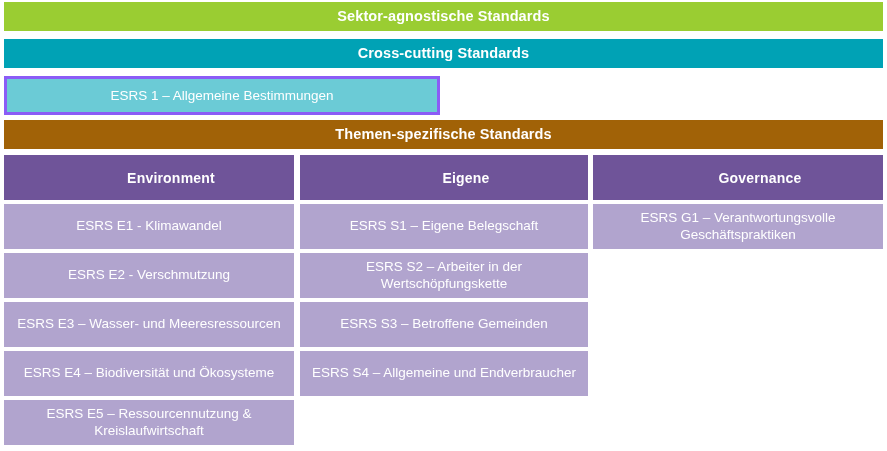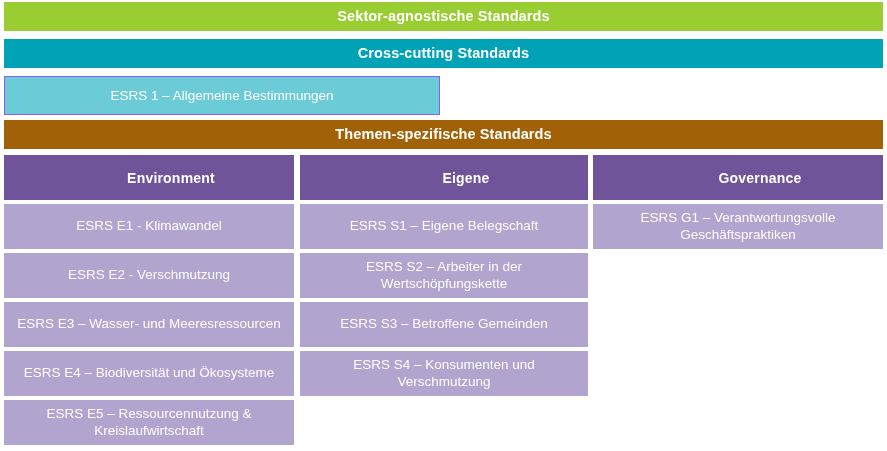--- a/index.html
+++ b/index.html
@@ -63,21 +63,21 @@
     font-size: 14.5px;
     font-weight: bold;
     letter-spacing: 0.1px;
   }
 
   
   .band-teal-light {
     top: 76px;
     height: 39px;
     background: #6BCBD6;
-    border: 1px solid #8b5cf6;
+    border: 3px solid #8b5cf6;
     font-size: 13.5px;
     font-weight: normal;
   }
   .band-teal-light.left  { left: 4px;   width: 436px; }
   .band-teal-light.right { left: 447px; width: 436px; }
 
   
   .band-purple-dark {
     left: 4px;
     top: 120px;
@@ -192,21 +192,21 @@
       <div class="col-item">
         <span class="col-item-text">ESRS S1 – Eigene Belegschaft</span>
       </div>
       <div class="col-item">
         <span class="col-item-text">ESRS S2 – Arbeiter in der Wertschöpfungskette</span>
       </div>
       <div class="col-item">
         <span class="col-item-text">ESRS S3 – Betroffene Gemeinden</span>
       </div>
       <div class="col-item">
-        <span class="col-item-text">ESRS S4 – Konsumenten und Verschmutzung</span>
+        <span class="col-item-text">ESRS S4 – Allgemeine und Endverbraucher</span>
       </div>
     </div>
 
     <div class="column governance">
       <div class="col-header">Governance</div>
       <div class="col-item">
         <span class="col-item-text">ESRS G1 – Verantwortungsvolle Geschäftspraktiken</span>
       </div>
     </div>
 

